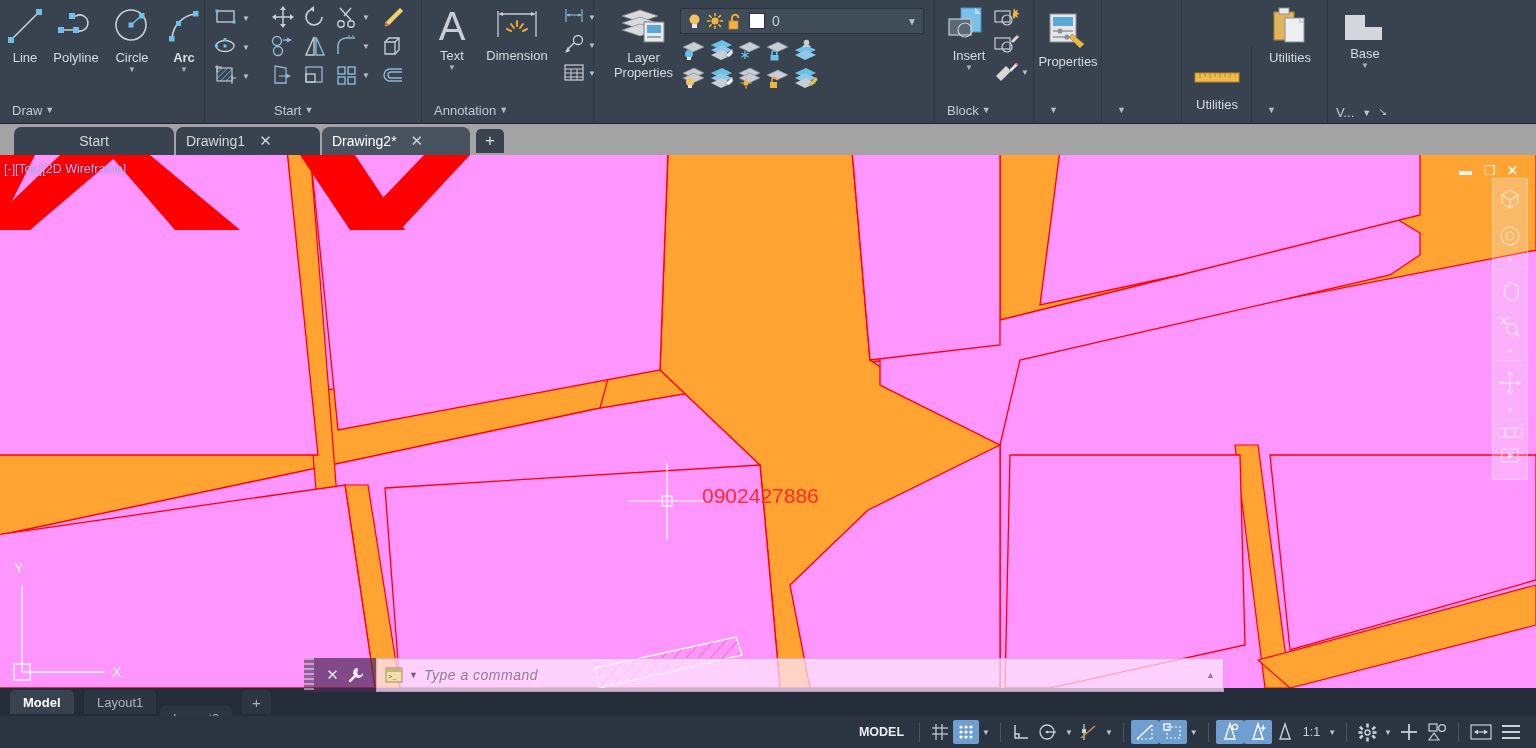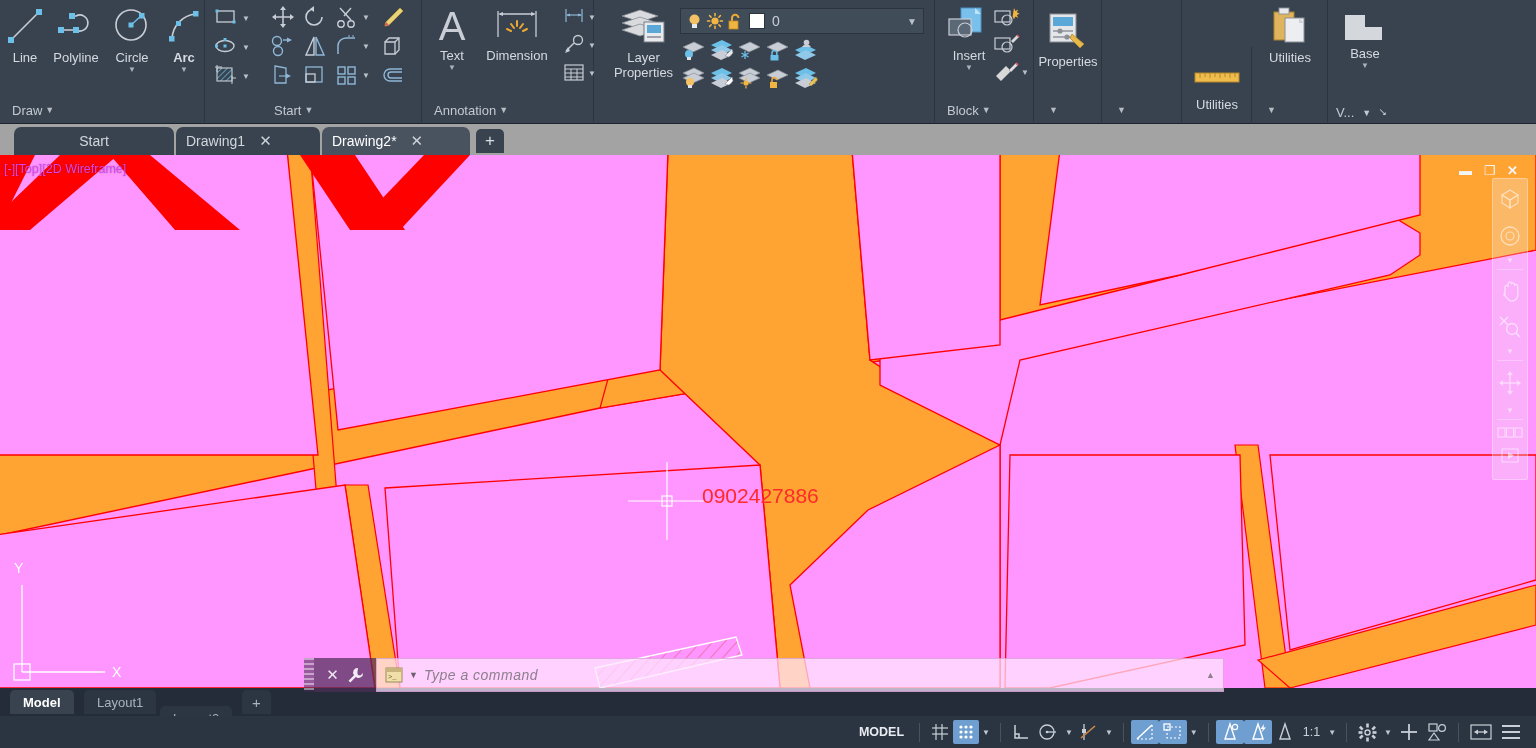--- a/index.html
+++ b/index.html
@@ -51,21 +51,21 @@
   .ftab.active { background:#49535f; color:#ffffff; }
   .ftab .x { margin-left:14px; color:#cdd3da; font-size:15px; font-weight:300;}
   .ftab-plus {
     position:absolute; top:5px; height:24px; width:28px; background:#39434f;
     color:#d8dde3; font-size:17px; border-radius:5px 5px 0 0;
     display:flex;align-items:center;justify-content:center;
   }
 
   
   .canvaswrap { position:absolute; left:0; top:155px; width:1536px; height:533px; overflow:hidden; background:#ff96ff; }
-  .vplabel { position:absolute; left:4px; top:162px; color:#d946ef; font-size:12.5px; z-index:9; text-shadow:0 0 2px #00000055;}
+  .vplabel { position:absolute; left:4px; top:162px; color:#c4b5fd; font-size:12.5px; z-index:9; text-shadow:0 0 2px #00000055;}
 
   .wctl { position:absolute; top:163px; z-index:12; color:#f3f4f6; font-size:13px; }
 
   
   .navbar {
     position:absolute; right:8px; top:178px; width:36px; height:302px; z-index:11;
     background:rgba(240,240,240,0.28);
     border:1px solid rgba(255,255,255,0.30);
     border-radius:2px;
   }

